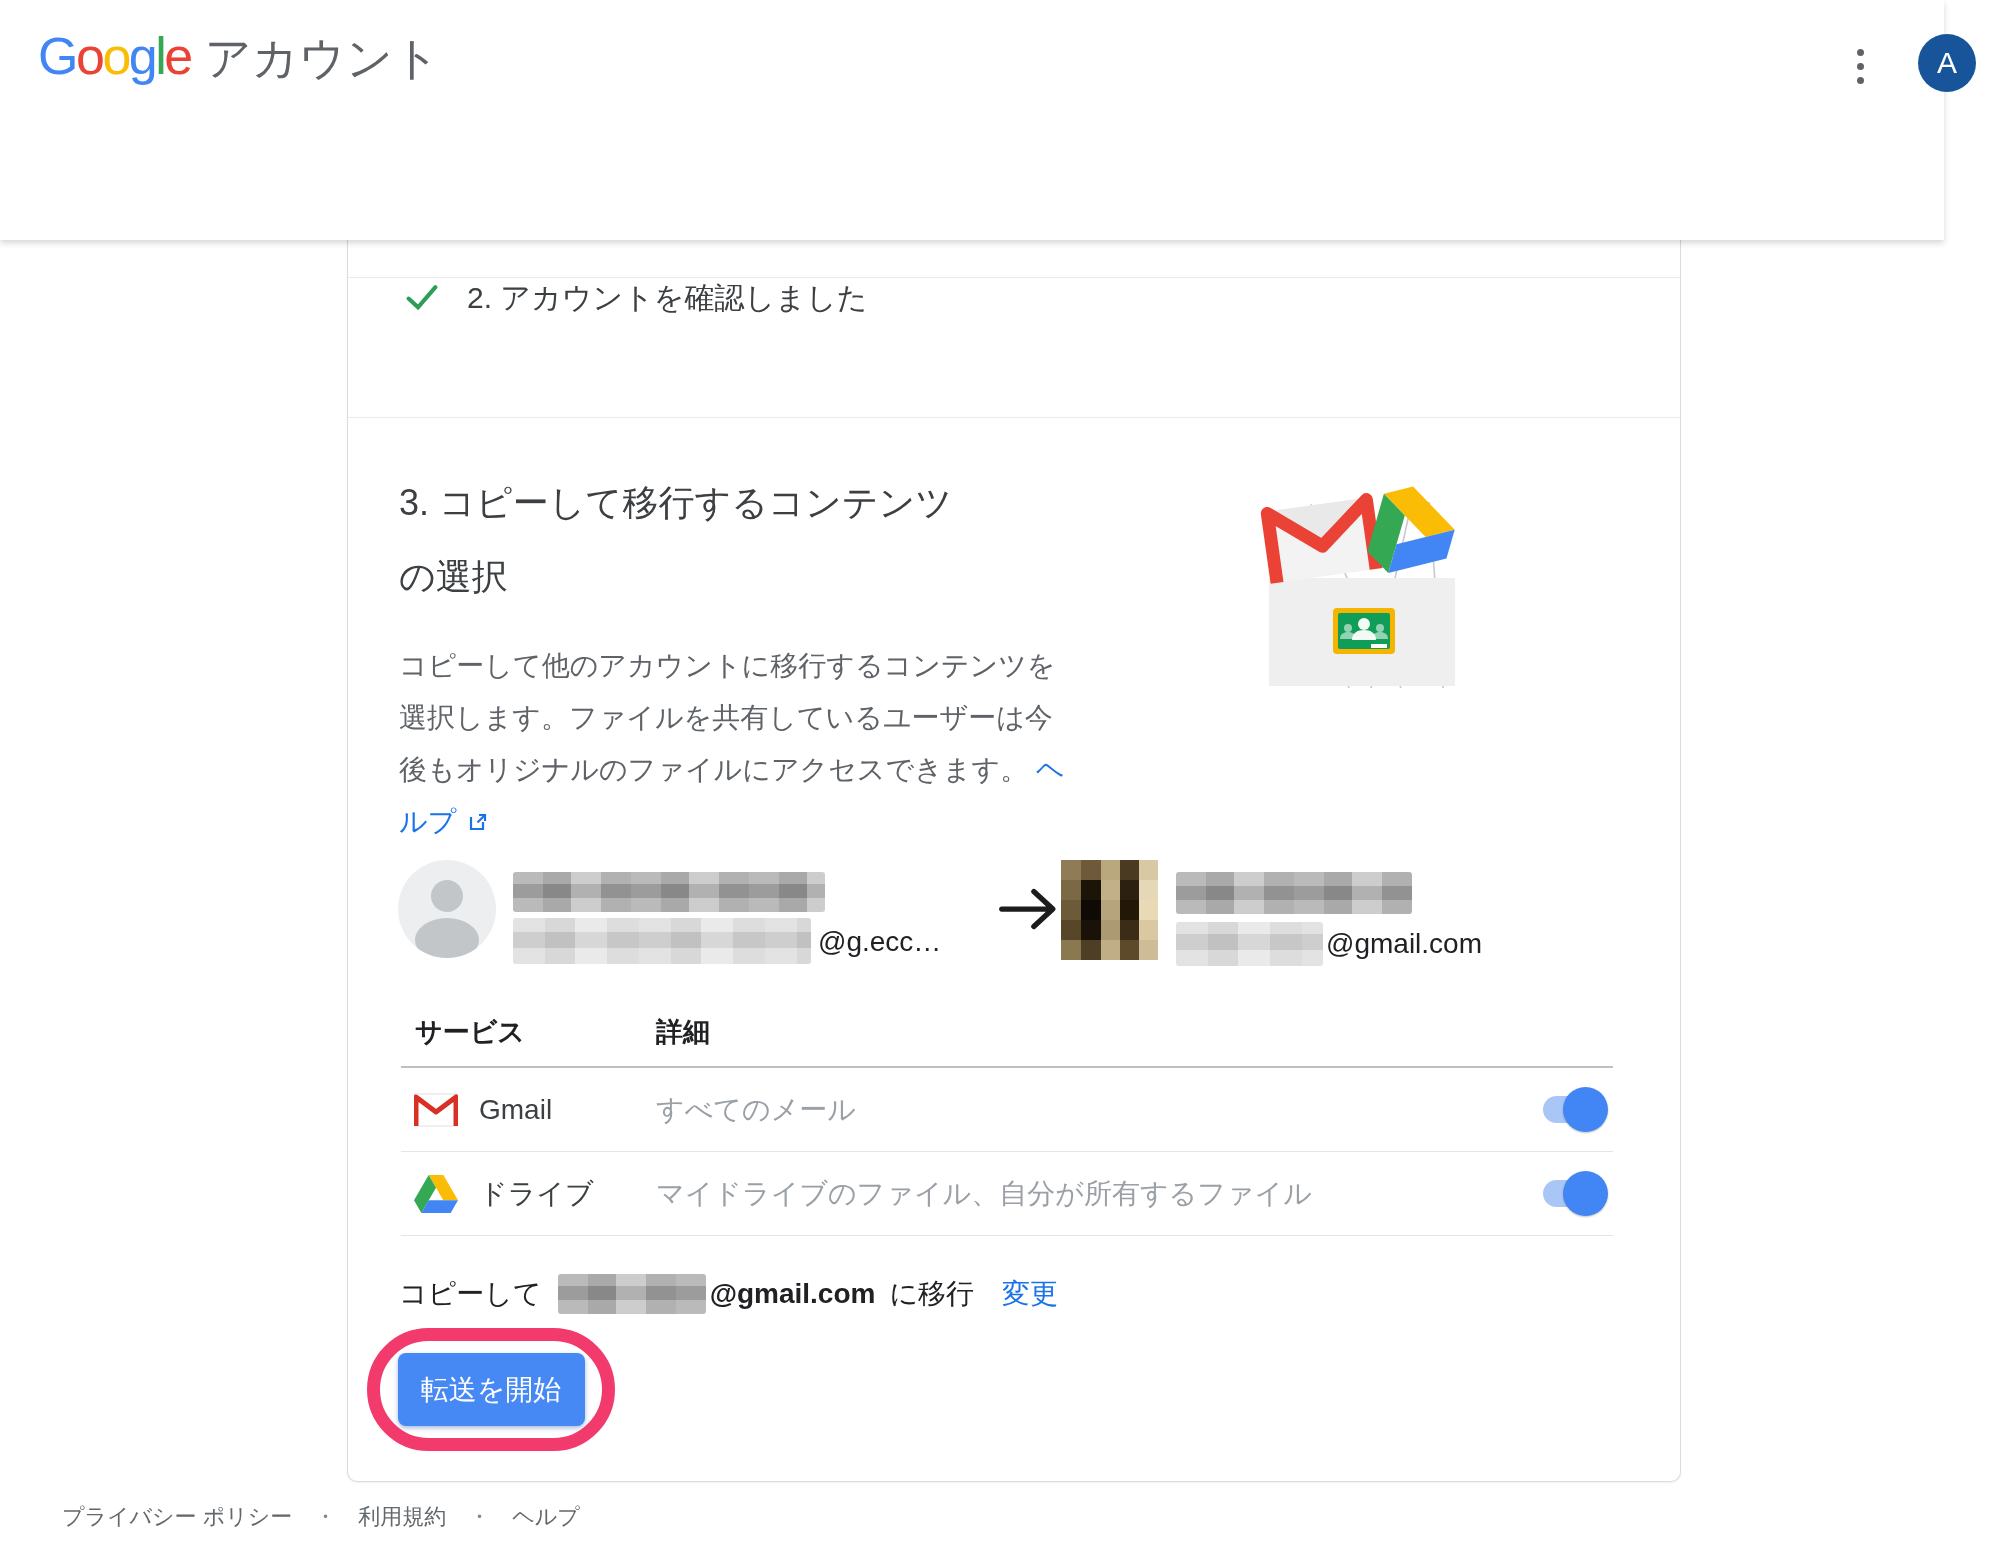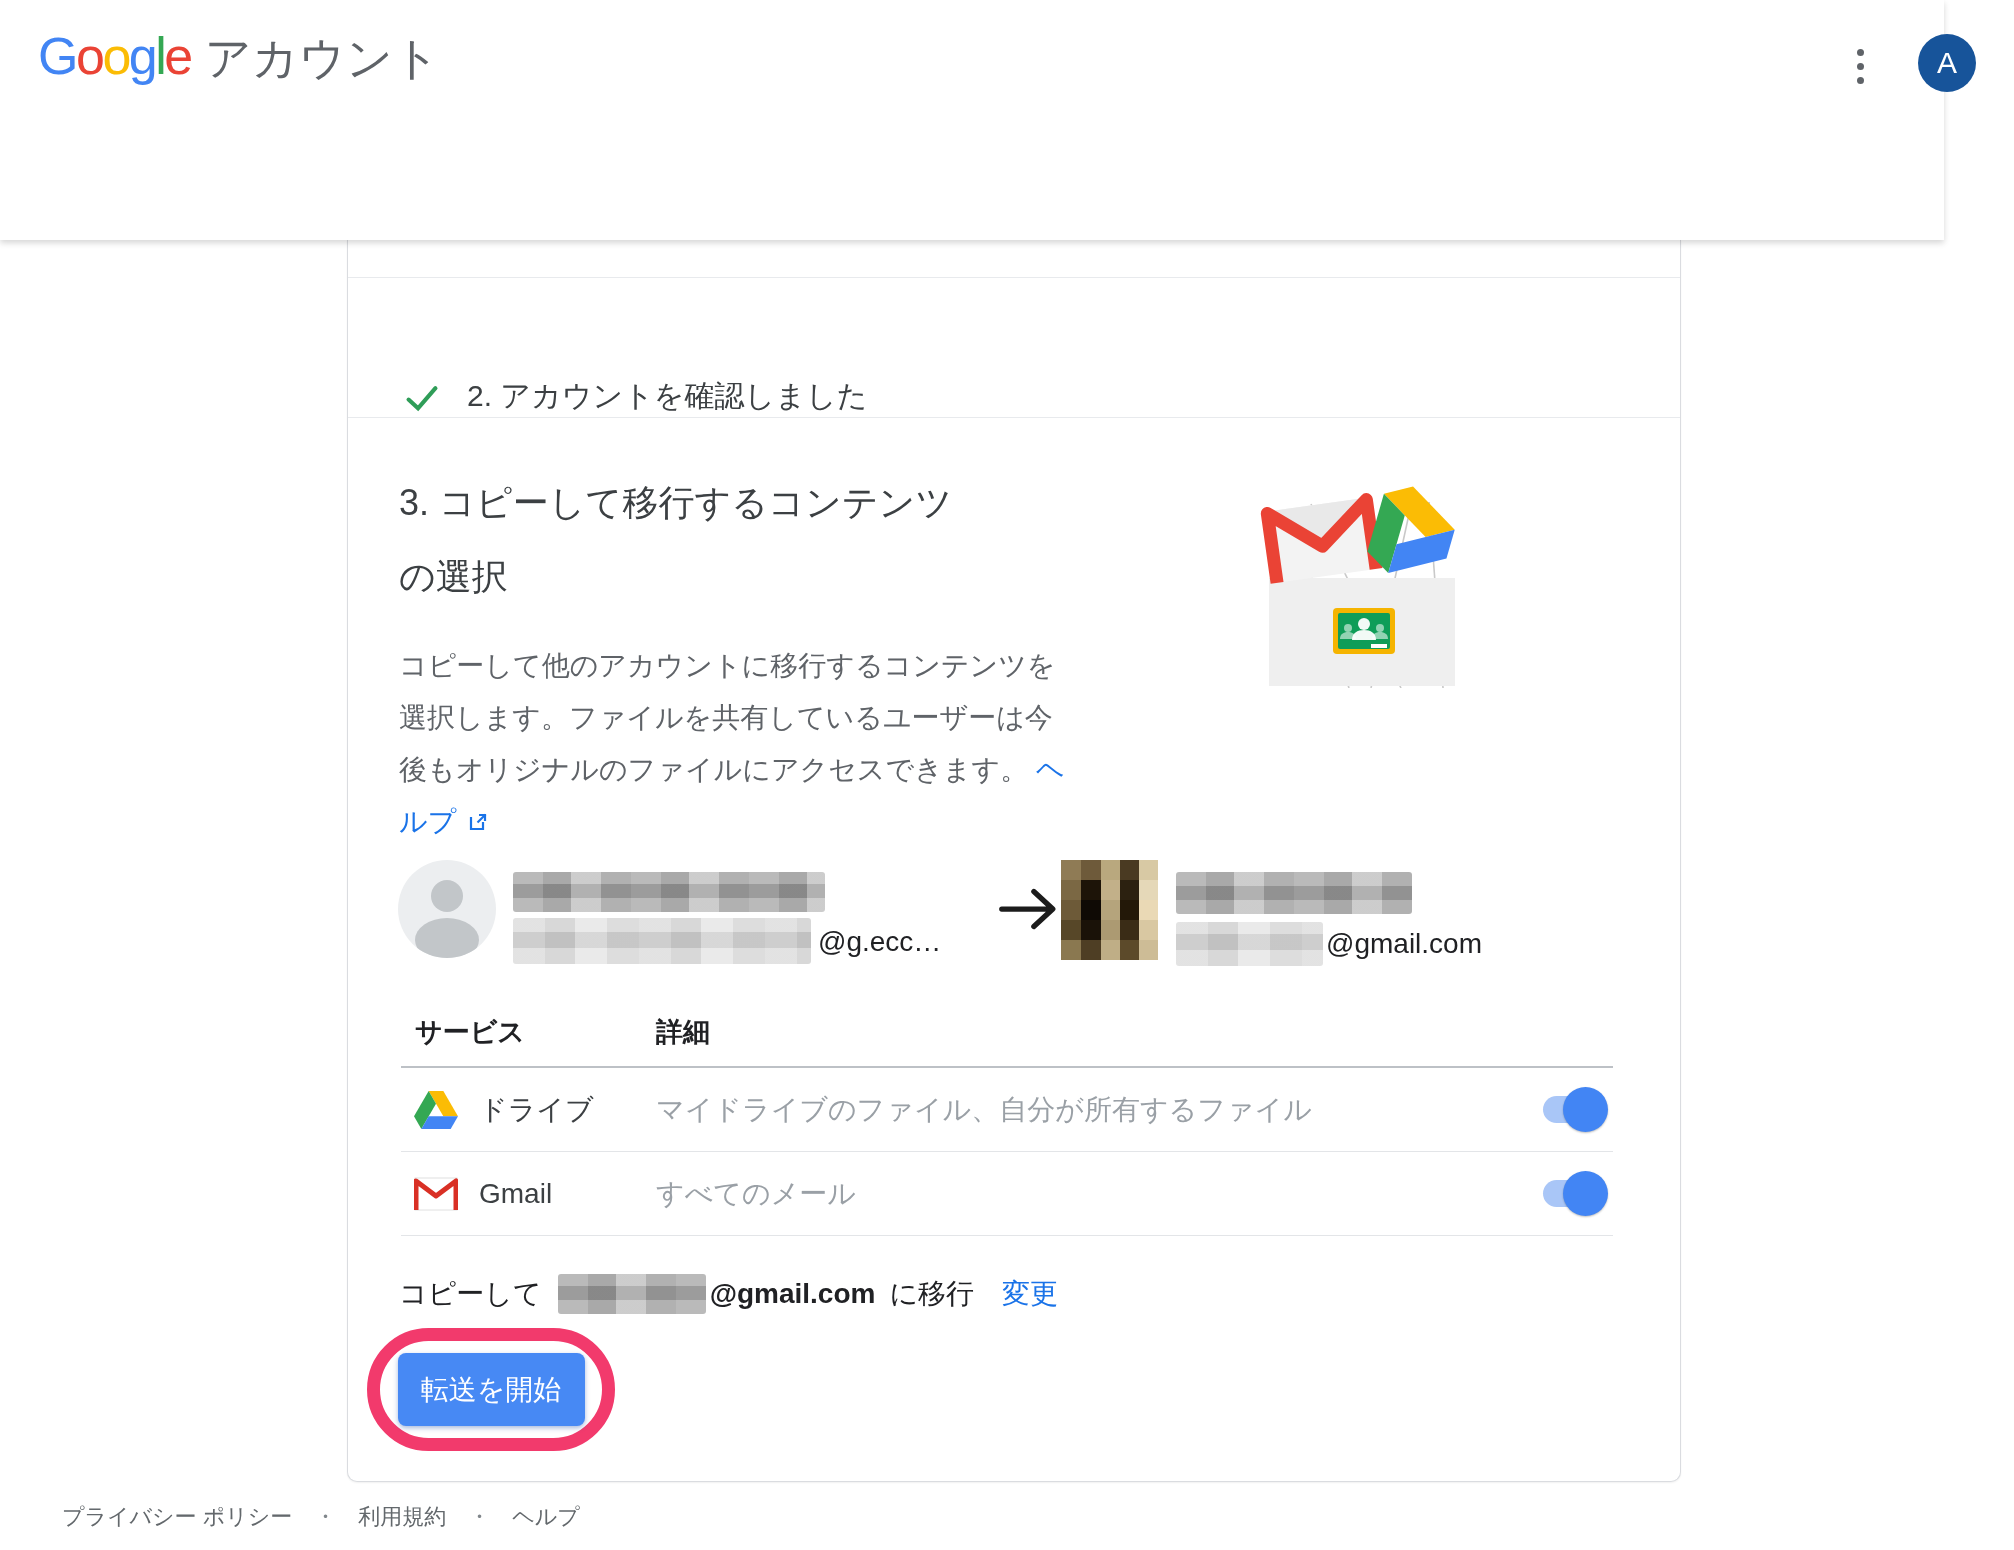--- a/index.html
+++ b/index.html
@@ -21,21 +21,21 @@
   .subheader{position:absolute;left:0;top:160px;height:60px;width:100%;}
   .back-arrow{position:absolute;left:346px;top:4px;width:42px;height:42px;cursor:pointer;}
   .page-title{position:absolute;left:428px;top:4px;font-size:31px;color:#3c4043;}
 
   
   .card{position:absolute;left:347px;top:240px;width:1334px;height:1242px;background:#fff;
     border:1px solid #dadce0;border-top:none;border-radius:0 0 10px 10px;
     box-shadow:0 1px 2px rgba(0,0,0,0.06);box-sizing:border-box;}
   .row-partial{position:absolute;left:0;top:0;width:100%;height:37px;border-bottom:1px solid #e8eaed;}
   .row-step2{position:absolute;left:0;top:38px;width:100%;height:140px;border-bottom:1px solid #e8eaed;
-    display:flex;align-items:flex-end;padding-left:55px;box-sizing:border-box;gap:26px;}
+    display:flex;align-items:flex-start;padding-left:55px;box-sizing:border-box;gap:26px;}
   .step2-label{font-size:30px;color:#3c4043;}
 
   .step3-title{position:absolute;left:51px;top:226px;font-size:36px;line-height:74px;color:#3c4043;}
   .illustration{position:absolute;left:905px;top:226px;width:210px;height:222px;}
 
   .desc{position:absolute;left:51px;top:372px;width:672px;font-size:28px;line-height:52px;color:#5f6368;}
   .help-link{color:#1a73e8;cursor:pointer;text-decoration:none;}
   .ext-icon{display:inline-block;vertical-align:-3px;margin-left:10px;cursor:pointer;}
 
   
@@ -212,46 +212,46 @@
   <div class="dst-email-text" data-interactable="false">@gmail.com</div>
 
   <div class="svc-table" data-interactable="false">
     <div class="svc-head" data-interactable="false">
       <span class="h-service" data-interactable="false">サービス</span>
       <span class="h-detail" data-interactable="false">詳細</span>
     </div>
 
     <div class="svc-row" data-interactable="false">
       <span class="svc-icon" data-interactable="false">
+        <svg width="44" height="34" viewBox="0 0 44 34">
+          <rect x="1" y="1" width="42" height="32" fill="#ffffff" stroke="#e0e0e0"></rect>
+          <path d="M2 33 V4 l20 15 L42 4 V33" fill="none" stroke="#D93025" stroke-width="5" stroke-linejoin="round"></path>
+        </svg>
+      </span>
+      <span class="svc-name" data-interactable="false">Gmail</span>
+      <span class="svc-detail" data-interactable="false">すべてのメール</span>
+      <span class="toggle" data-interactable="true" role="switch" aria-checked="true">
+          <span class="knob" data-interactable="false"></span>
+        </span>
+    </div>
+
+    <div class="svc-row" data-interactable="false">
+      <span class="svc-icon" data-interactable="false">
         <svg width="44" height="40" viewBox="0 0 90 78">
           <path d="M30 0 H60 L90 52 H60 Z" fill="#FBBC05"></path>
           <path d="M30 0 L0 52 L15 78 L45 26 Z" fill="#34A853"></path>
           <path d="M15 78 L30 52 H90 L75 78 Z" fill="#4285F4"></path>
         </svg>
       </span>
       <span class="svc-name" data-interactable="false">ドライブ</span>
       <span class="svc-detail" data-interactable="false">マイドライブのファイル、自分が所有するファイル</span>
       <span class="toggle" data-interactable="true" role="switch" aria-checked="true">
           <span class="knob" data-interactable="false"></span>
         </span>
     </div>
-
-    <div class="svc-row" data-interactable="false">
-      <span class="svc-icon" data-interactable="false">
-        <svg width="44" height="34" viewBox="0 0 44 34">
-          <rect x="1" y="1" width="42" height="32" fill="#ffffff" stroke="#e0e0e0"></rect>
-          <path d="M2 33 V4 l20 15 L42 4 V33" fill="none" stroke="#D93025" stroke-width="5" stroke-linejoin="round"></path>
-        </svg>
-      </span>
-      <span class="svc-name" data-interactable="false">Gmail</span>
-      <span class="svc-detail" data-interactable="false">すべてのメール</span>
-      <span class="toggle" data-interactable="true" role="switch" aria-checked="true">
-          <span class="knob" data-interactable="false"></span>
-        </span>
-    </div>
   </div>
 
   <div class="copy-line" data-interactable="false">
     <span data-interactable="false">コピーして</span>
     <span class="copy-blur pixel-blur blur-dark" data-interactable="false"></span>
     <span class="copy-email" data-interactable="false">@gmail.com</span>
     <span class="copy-suffix" data-interactable="false">に移行</span>
     <span class="change-link" data-interactable="true">変更</span>
   </div>
 

